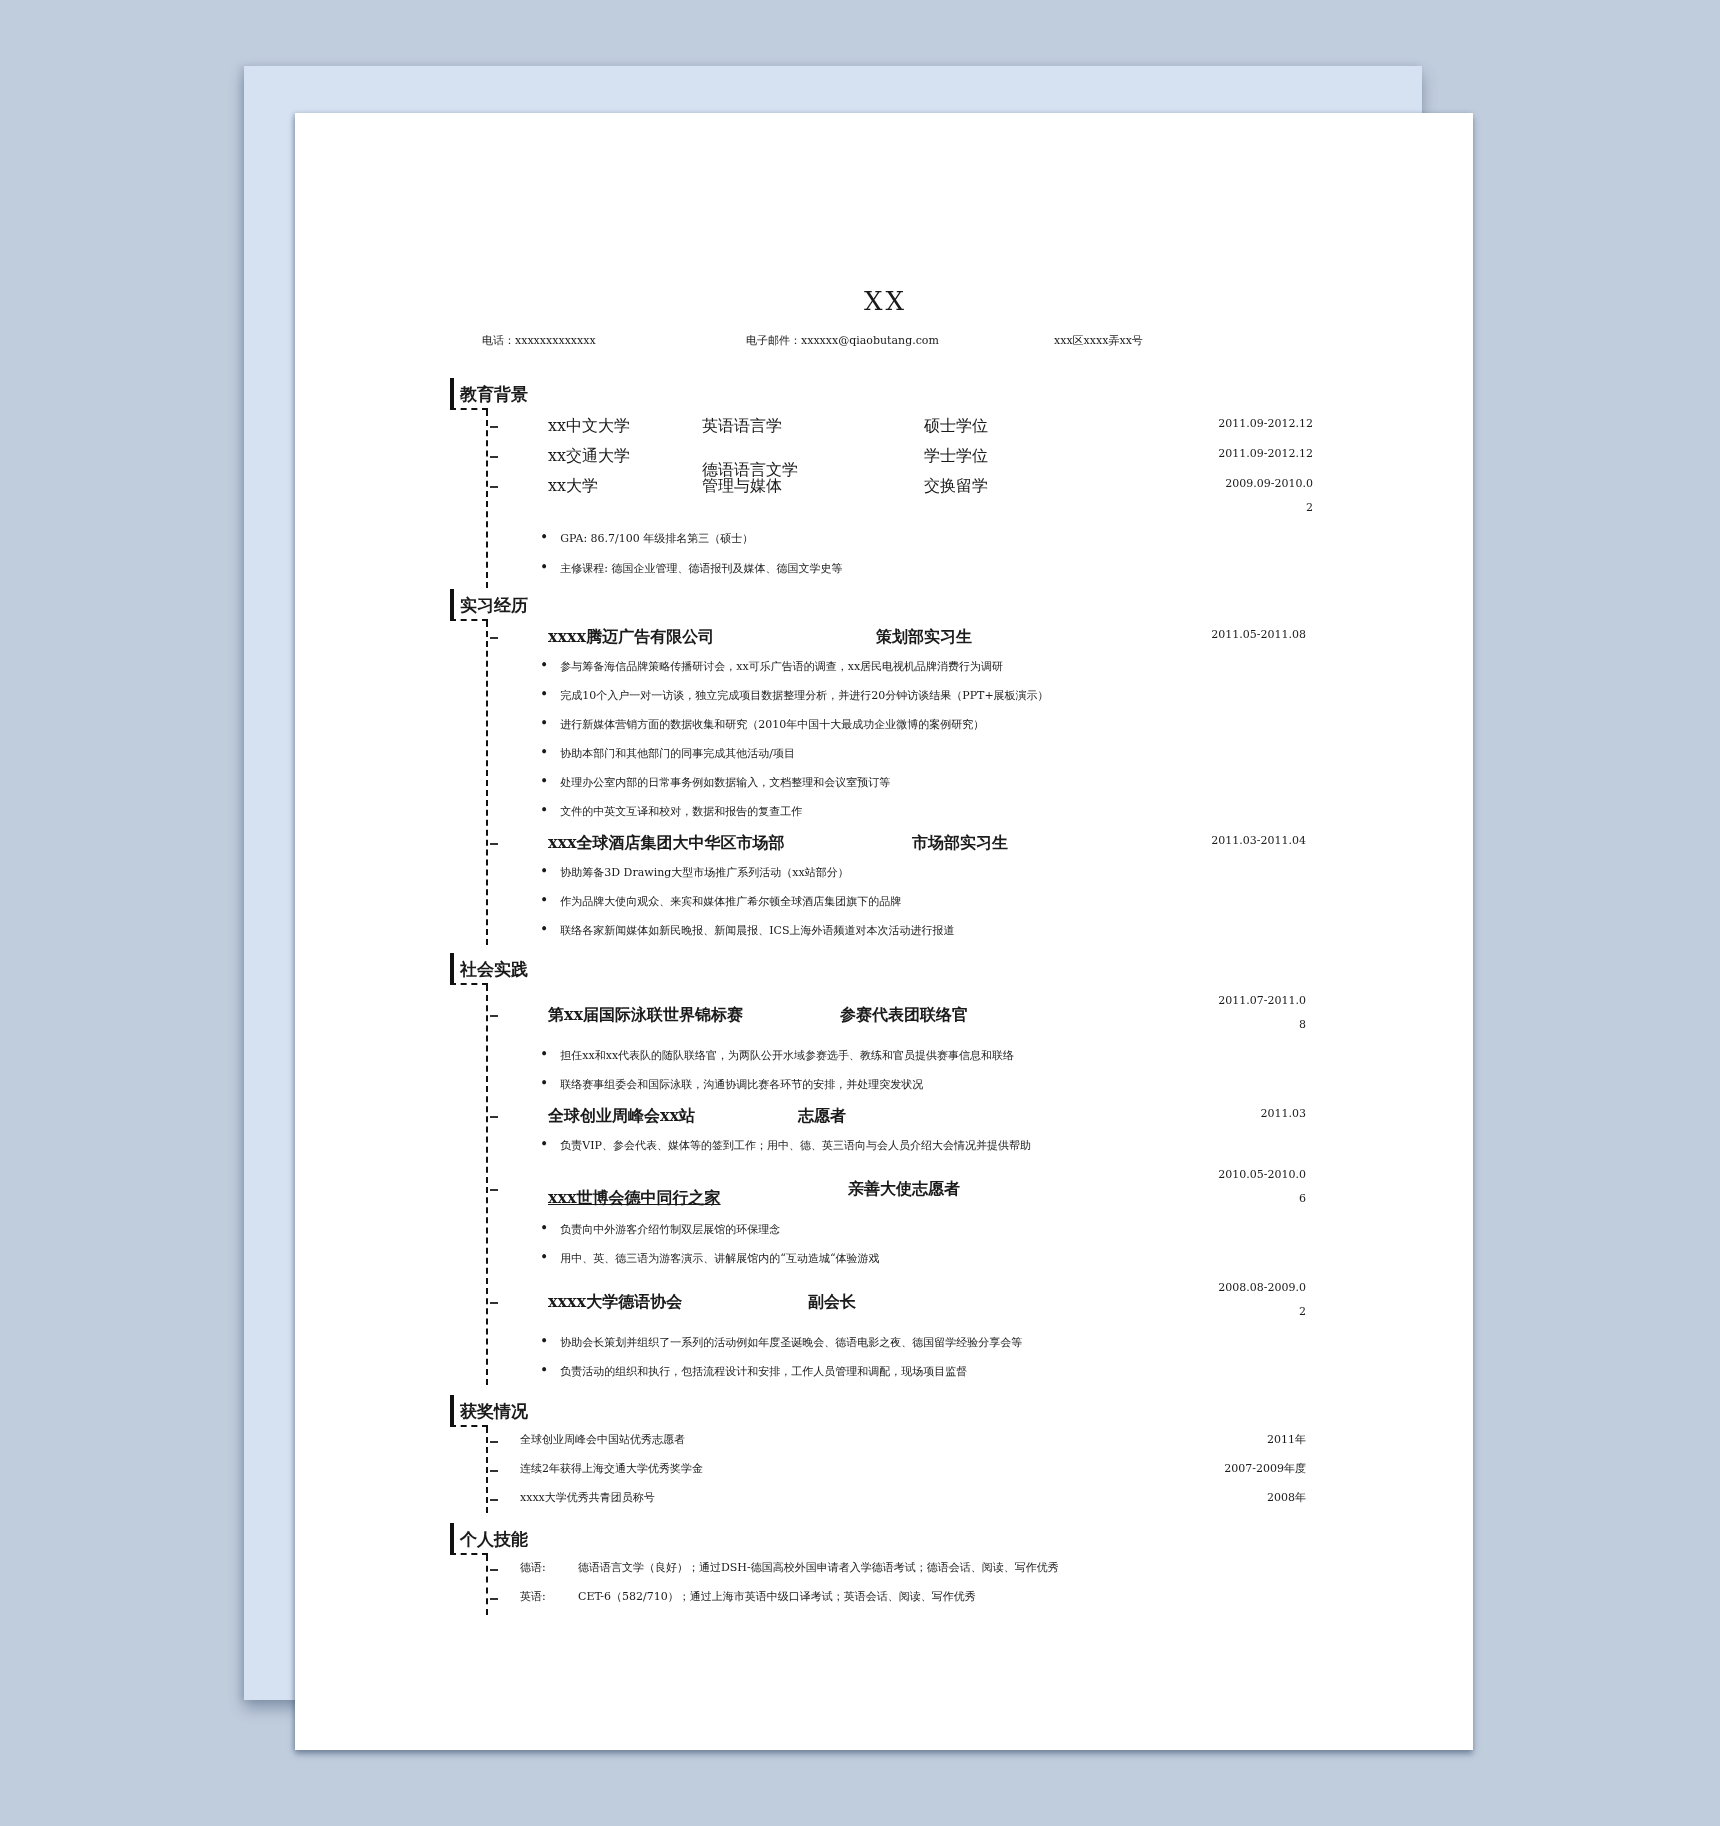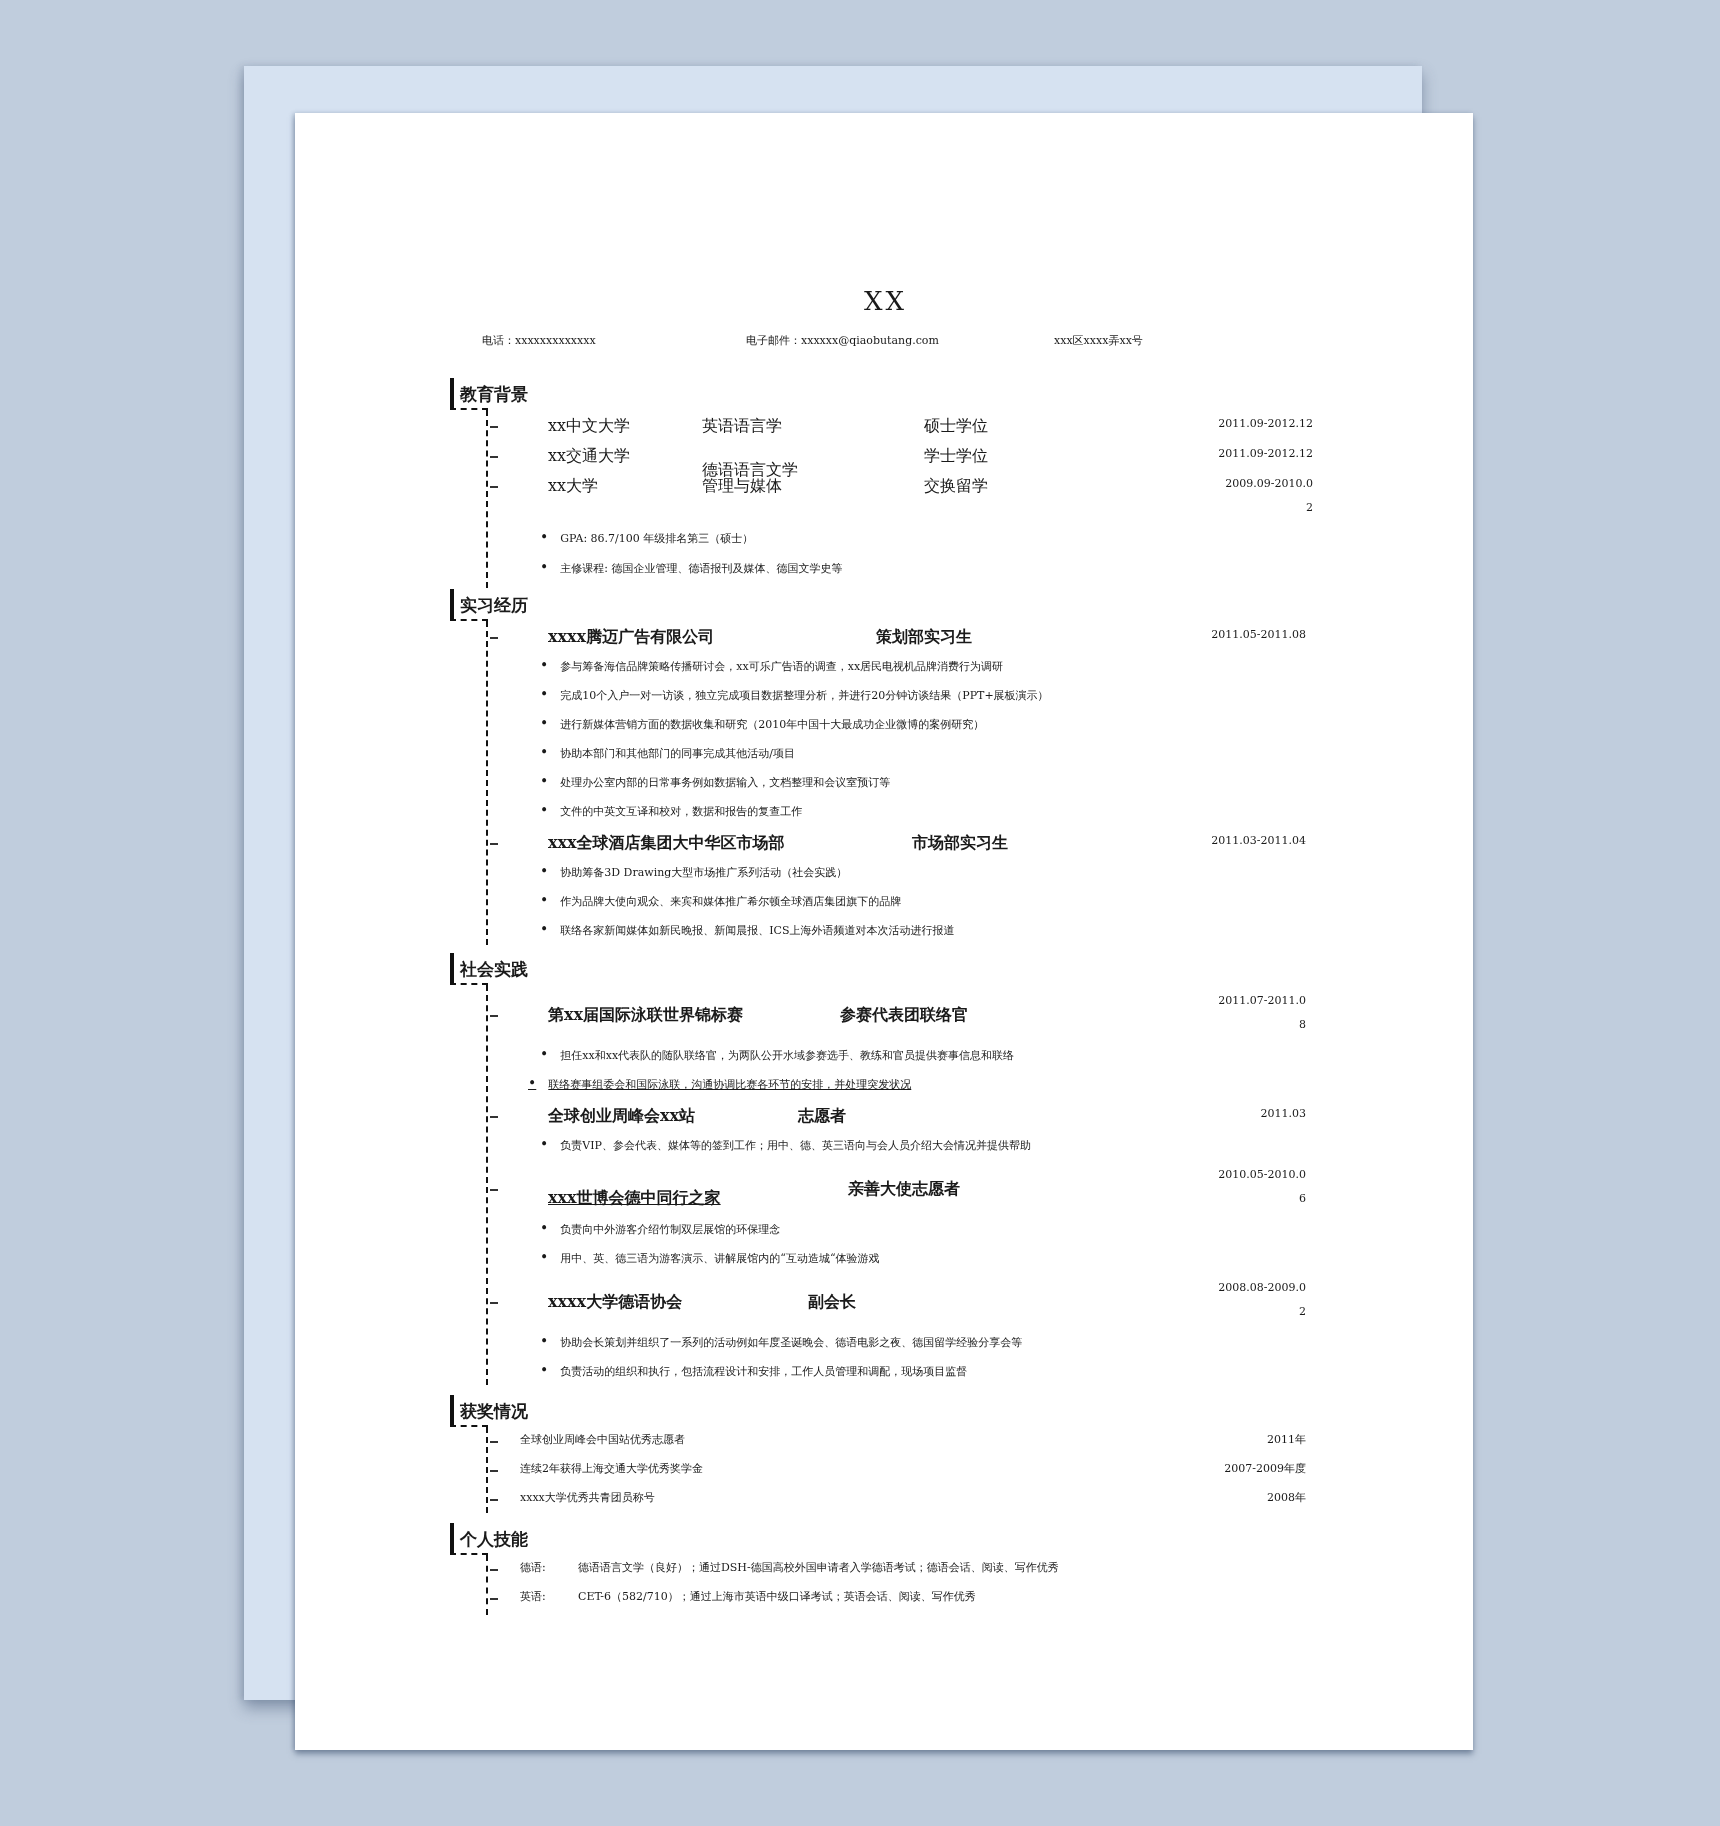--- a/index.html
+++ b/index.html
@@ -94,38 +94,38 @@
   <div class="abs small bullet" style="left:540px; top:686px;">完成10个入户一对一访谈，独立完成项目数据整理分析，并进行20分钟访谈结果（PPT+展板演示）</div>
   <div class="abs small bullet" style="left:540px; top:715px;">进行新媒体营销方面的数据收集和研究（2010年中国十大最成功企业微博的案例研究）</div>
   <div class="abs small bullet" style="left:540px; top:744px;">协助本部门和其他部门的同事完成其他活动/项目</div>
   <div class="abs small bullet" style="left:540px; top:773px;">处理办公室内部的日常事务例如数据输入，文档整理和会议室预订等</div>
   <div class="abs small bullet" style="left:540px; top:802px;">文件的中英文互译和校对，数据和报告的复查工作</div>
 
   <div class="tick" style="left:490px; top:843px;"></div>
   <div class="abs body bold" style="left:520px; top:833px;">xxx全球酒店集团大中华区市场部</div>
   <div class="abs body bold" style="left:884px; top:833px;">市场部实习生</div>
   <div class="abs small right" style="right:414px; top:834px;">2011.03-2011.04</div>
-  <div class="abs small bullet" style="left:540px; top:863px;">协助筹备3D Drawing大型市场推广系列活动（社会实践）</div>
+  <div class="abs small bullet" style="left:540px; top:863px;">协助筹备3D Drawing大型市场推广系列活动（xx站部分）</div>
   <div class="abs small bullet" style="left:540px; top:892px;">作为品牌大使向观众、来宾和媒体推广希尔顿全球酒店集团旗下的品牌</div>
   <div class="abs small bullet" style="left:540px; top:921px;">联络各家新闻媒体如新民晚报、新闻晨报、ICS上海外语频道对本次活动进行报道</div>
 </div>
 
 <div>
   <div class="bracket" style="left:450px; top:953px; height:32px;"></div>
   <div class="bracket-foot" style="left:450px; top:983px; width:38px;"></div>
   <div class="vline" style="left:486px; top:985px; height:400px;"></div>
   <div class="abs sec-head" style="left:460px; top:958px;">社会实践</div>
 
   <div class="tick" style="left:490px; top:1015px;"></div>
   <div class="abs body bold" style="left:520px; top:1005px;">第xx届国际泳联世界锦标赛</div>
   <div class="abs body bold" style="left:812px; top:1005px;">参赛代表团联络官</div>
   <div class="abs small right" style="right:414px; top:994px;">2011.07-2011.0</div>
   <div class="abs small right" style="right:414px; top:1018px;">8</div>
   <div class="abs small bullet" style="left:540px; top:1046px;">担任xx和xx代表队的随队联络官，为两队公开水域参赛选手、教练和官员提供赛事信息和联络</div>
-  <div class="abs small bullet" style="left:528px; top:1075px;text-decoration:underline;">联络赛事组委会和国际泳联，沟通协调比赛各环节的安排，并处理突发状况</div>
+  <div class="abs small bullet" style="left:540px; top:1075px;">联络赛事组委会和国际泳联，沟通协调比赛各环节的安排，并处理突发状况</div>
 
   <div class="tick" style="left:490px; top:1116px;"></div>
   <div class="abs body bold" style="left:520px; top:1106px;">全球创业周峰会xx站</div>
   <div class="abs body bold" style="left:770px; top:1106px;">志愿者</div>
   <div class="abs small right" style="right:414px; top:1107px;">2011.03</div>
   <div class="abs small bullet" style="left:540px; top:1136px;">负责VIP、参会代表、媒体等的签到工作；用中、德、英三语向与会人员介绍大会情况并提供帮助</div>
 
   <div class="tick" style="left:490px; top:1189px;"></div>
   <div class="abs body bold" style="left:520px; top:1188px;text-decoration:underline;">xxx世博会德中同行之家</div>
   <div class="abs body bold" style="left:820px; top:1179px;">亲善大使志愿者</div>

